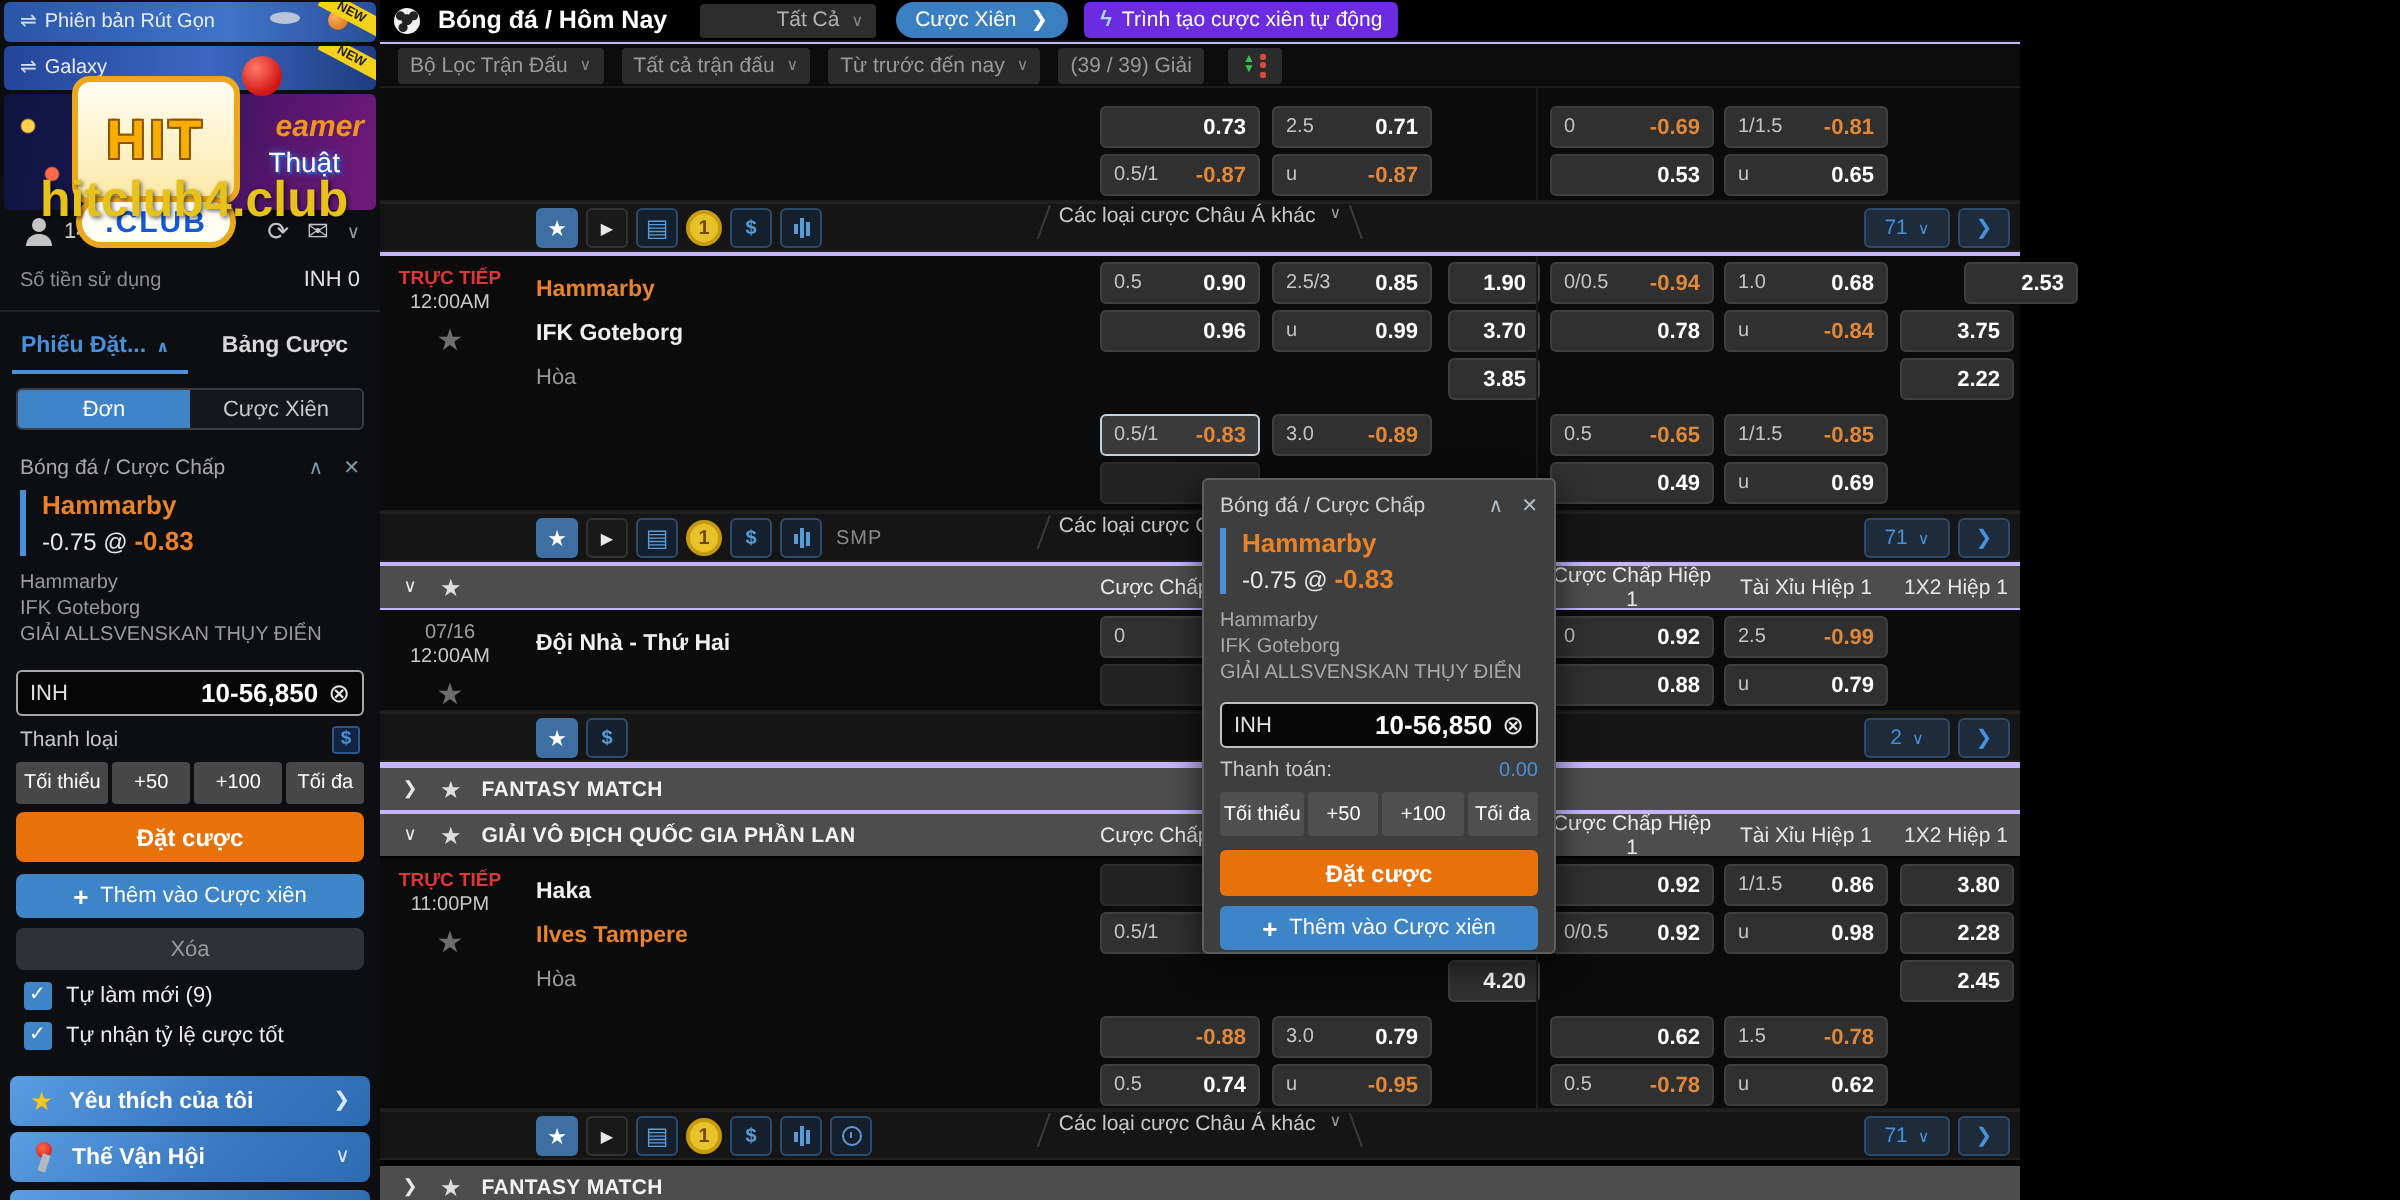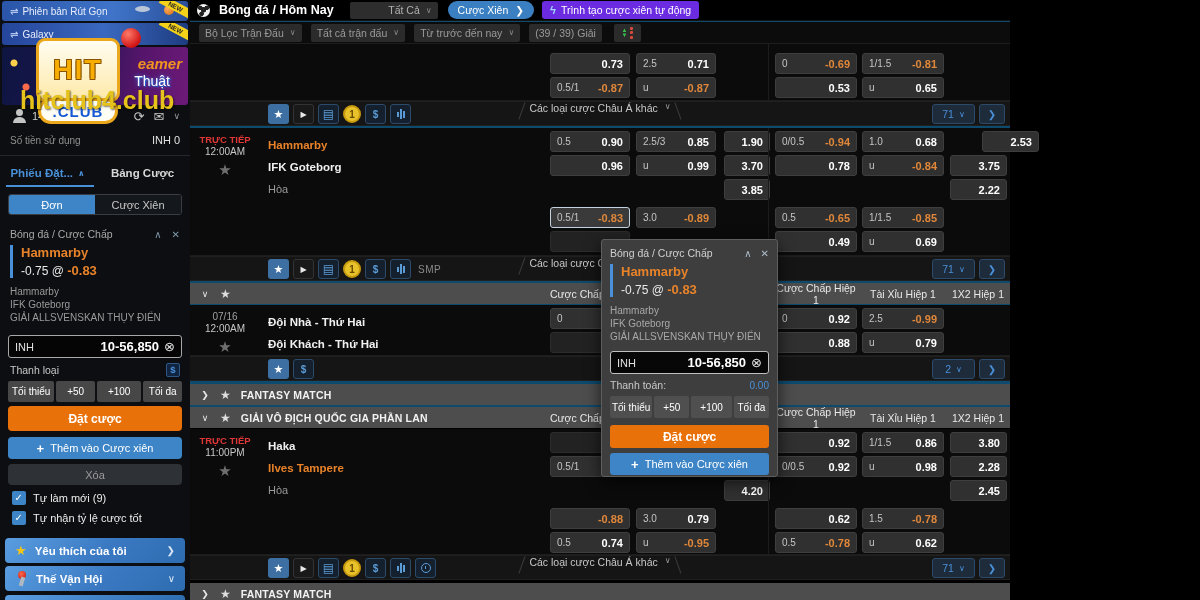--- a/index.html
+++ b/index.html
@@ -83,21 +83,21 @@
 .side-bar-btn{position:absolute;left:5px;width:180px;height:25px;border-radius:4px;background:linear-gradient(135deg,#5a9de0 0%,#3a79c2 55%,#2e6cb0 100%);display:flex;align-items:center;padding:0 10px;gap:8px}
 .side-bar-btn .lbl{font-size:11.5px;font-weight:bold;color:#fff;flex:1}
 .side-bar-btn .arr{color:#dce8f5;font-size:10px}
 .star-y{color:#f5c518;font-size:13px}
 .torch{position:relative;width:13px;height:15px}
 .torch::before{content:'';position:absolute;left:3px;top:0;width:8px;height:8px;border-radius:50%;background:radial-gradient(circle at 40% 35%,#ff6a4a,#c01010)}
 .torch::after{content:'';position:absolute;left:5px;bottom:0;width:4px;height:9px;background:#b0b8c0;transform:rotate(18deg)}
 #bar3{position:absolute;left:5px;top:595px;width:180px;height:5px;border-radius:4px 4px 0 0;background:linear-gradient(135deg,#5a9de0,#2e6cb0)}
 
 
-#main{position:absolute;left:190px;top:0;width:820px;height:426px;background:#0c4a6e}
+#main{position:absolute;left:190px;top:0;width:820px;height:426px;background:#c4b5fd}
 #topbar{position:absolute;left:0;top:0;width:820px;height:21px;background:#000;display:flex;align-items:center;border-bottom:1px solid #141414}
 .soccer{width:13px;height:13px;border-radius:50%;background:radial-gradient(circle at 50% 45%,#222 0 2.5px,transparent 3px),radial-gradient(circle at 25% 30%,#222 0 2px,transparent 2.5px),radial-gradient(circle at 75% 30%,#222 0 2px,transparent 2.5px),radial-gradient(circle at 35% 75%,#222 0 2px,transparent 2.5px),#f2f2f2;margin-left:7px}
 #sport-title{font-size:12.5px;font-weight:bold;color:#fff;margin-left:9px}
 #all-filter{margin-left:16px;width:88px;height:17px;background:#2d2d2d;border-radius:2px;display:flex;align-items:center;justify-content:flex-end;padding:0 6px;font-size:10.5px;color:#b0b0b0}
 #parlay-btn{margin-left:10px;height:18px;background:#3a7fc1;border-radius:10px;display:flex;align-items:center;gap:7px;padding:0 10px;font-size:10.5px;color:#fff}
 #auto-parlay-btn{margin-left:8px;height:18px;background:#6b2be0;border-radius:3px;display:flex;align-items:center;gap:5px;padding:0 8px;font-size:10.5px;color:#fff}
 .bolt{color:#9fdcff;font-weight:bold;font-size:11px}
 #filterbar{position:absolute;left:0;top:22px;width:820px;height:22px;background:#0c0c0c;display:flex;align-items:center;border-bottom:1px solid #1d1d1d}
 .fdrop{height:18px;background:#2b2b2b;border-radius:2px;display:flex;align-items:center;justify-content:space-between;padding:0 6px;font-size:10.5px;color:#9a9a9a;margin-left:9px}
 .fchev{font-size:8px;margin-left:6px;color:#888}
@@ -518,21 +518,20 @@
         <span class="colh colh3" data-interactable="false">1X2 Hiệp 1</span>
       </div>
       <div class="mblock" data-interactable="false" style="top: 305px; height: 51px;">
         <div class="meta" data-interactable="false">
           <div class="mdate" data-interactable="false">07/16</div>
           <div class="mtime" data-interactable="false">12:00AM</div>
           <div class="mstar" data-interactable="true">★</div>
         </div>
         <div class="teams" data-interactable="false">
           <div class="team" data-interactable="false">Đội Nhà - Thứ Hai</div>
-          <div class="team" data-interactable="false">Đội Khách - Thứ Hai</div>
         </div>
         <div class="oarea" data-interactable="false" style="top: 3px;">
           <div class="ocell" data-interactable="true" style="left: 2px; width: 80px; top: 0px;">
             <span class="hdp" data-interactable="false">0</span>
           </div>
           <div class="ocell" data-interactable="true" style="left: 227px; width: 82px; top: 0px;">
             <span class="hdp" data-interactable="false">0</span>
             <span class="ov" data-interactable="false">0.92</span>
           </div>
           <div class="ocell" data-interactable="true" style="left: 314px; width: 82px; top: 0px;">

